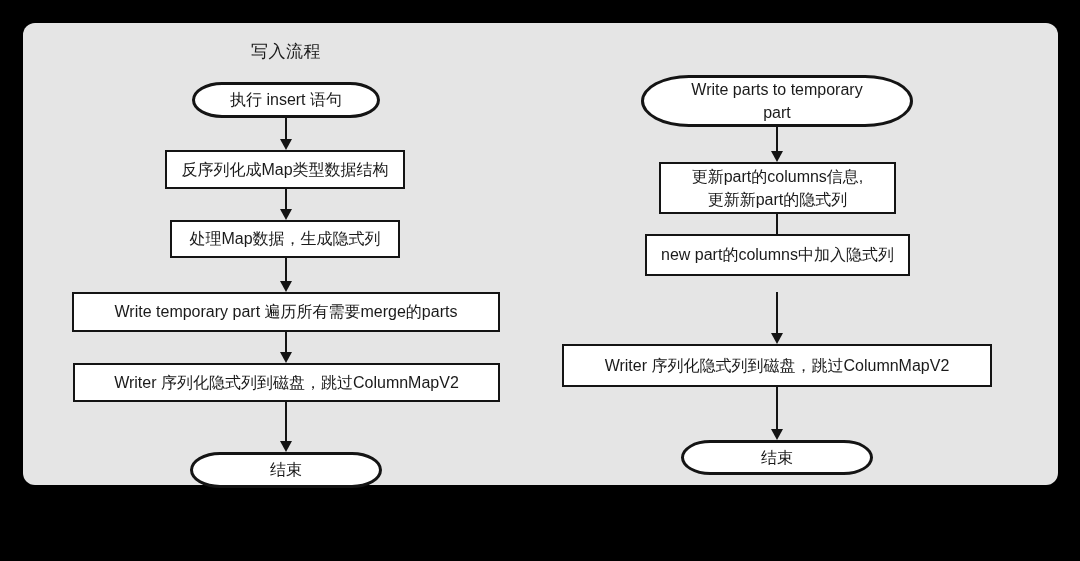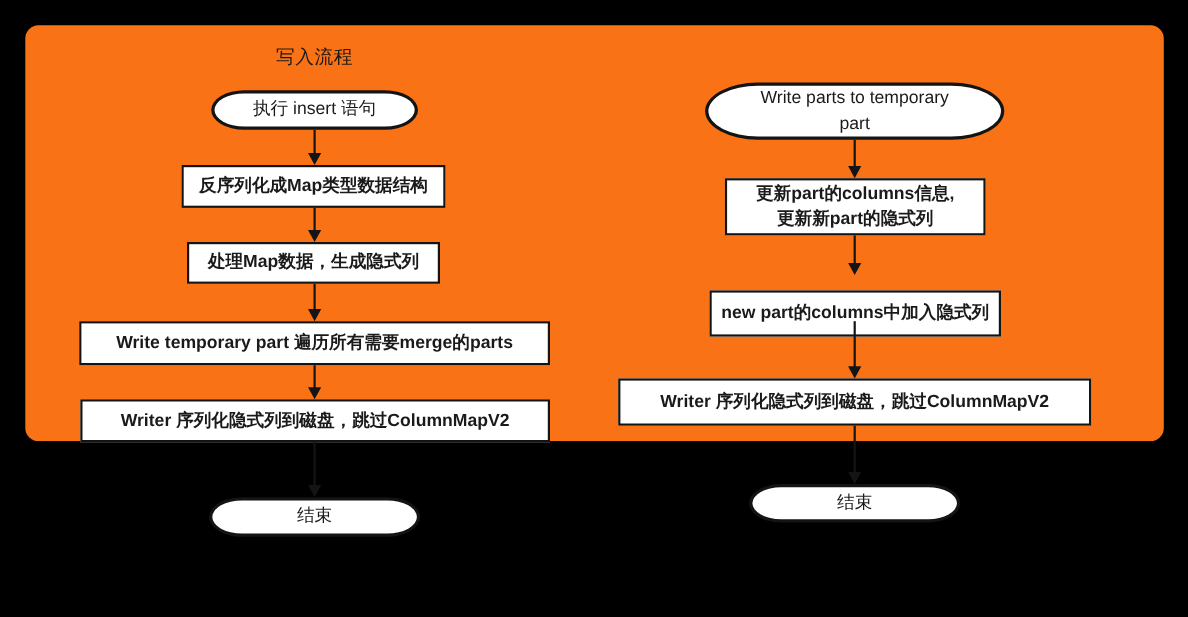--- a/index.html
+++ b/index.html
@@ -15,22 +15,22 @@
     position: relative;
     width: 1080px;
     height: 561px;
     background: #000000;
   }
   .canvas {
     position: absolute;
     left: 23px;
     top: 23px;
     width: 1035px;
-    height: 378px;
-    background: #f97316;
+    height: 462px;
+    background: #e5e5e5;
     border-radius: 12px;
   }
   .chart-title {
     position: absolute;
     color: #1a1a1a;
     font-size: 17px;
     font-weight: 500;
     text-align: center;
     letter-spacing: 0.5px;
     white-space: nowrap;
@@ -42,21 +42,21 @@
     flex-direction: column;
     align-items: center;
     justify-content: center;
     background: #ffffff;
     color: #1a1a1a;
     font-size: 16px;
     line-height: 1.45;
     text-align: center;
     white-space: nowrap;
   }
-  .process { border: 2.5px solid #141414; font-weight: bold; }
+  .process { border: 2.5px solid #141414; }
   .terminator { border: 3px solid #141414; }
   .oval-sm { border-radius: 30px / 18px; }
   .oval-lg { border-radius: 48px / 26px; }
   .arrow { position: absolute; width: 12px; }
   .arrow .shaft {
     position: absolute;
     left: 5px;
     top: 0;
     width: 2px;
     background: #141414;
@@ -144,21 +144,21 @@
     <div class="node process" style="left:636px; top:139px; width:237px; height:52px;">
       <span class="line">更新part的columns信息,</span>
       <span class="line">更新新part的隐式列</span>
     </div>
 
     <div class="arrow" style="left:748px; top:191px; height:36px;">
       <div class="shaft" style="height:26px;"></div>
       <div class="head"></div>
     </div>
 
-    <div class="node process" style="left:622px; top:241px; width:265px; height:42px;">
+    <div class="node process" style="left:622px; top:211px; width:265px; height:42px;">
       <span class="line">new part的columns中加入隐式列</span>
     </div>
 
     <div class="arrow" style="left:748px; top:269px; height:52px;">
       <div class="shaft" style="height:42px;"></div>
       <div class="head"></div>
     </div>
 
     <div class="node process" style="left:539px; top:321px; width:430px; height:43px;">
       <span class="line">Writer 序列化隐式列到磁盘，跳过ColumnMapV2</span>

